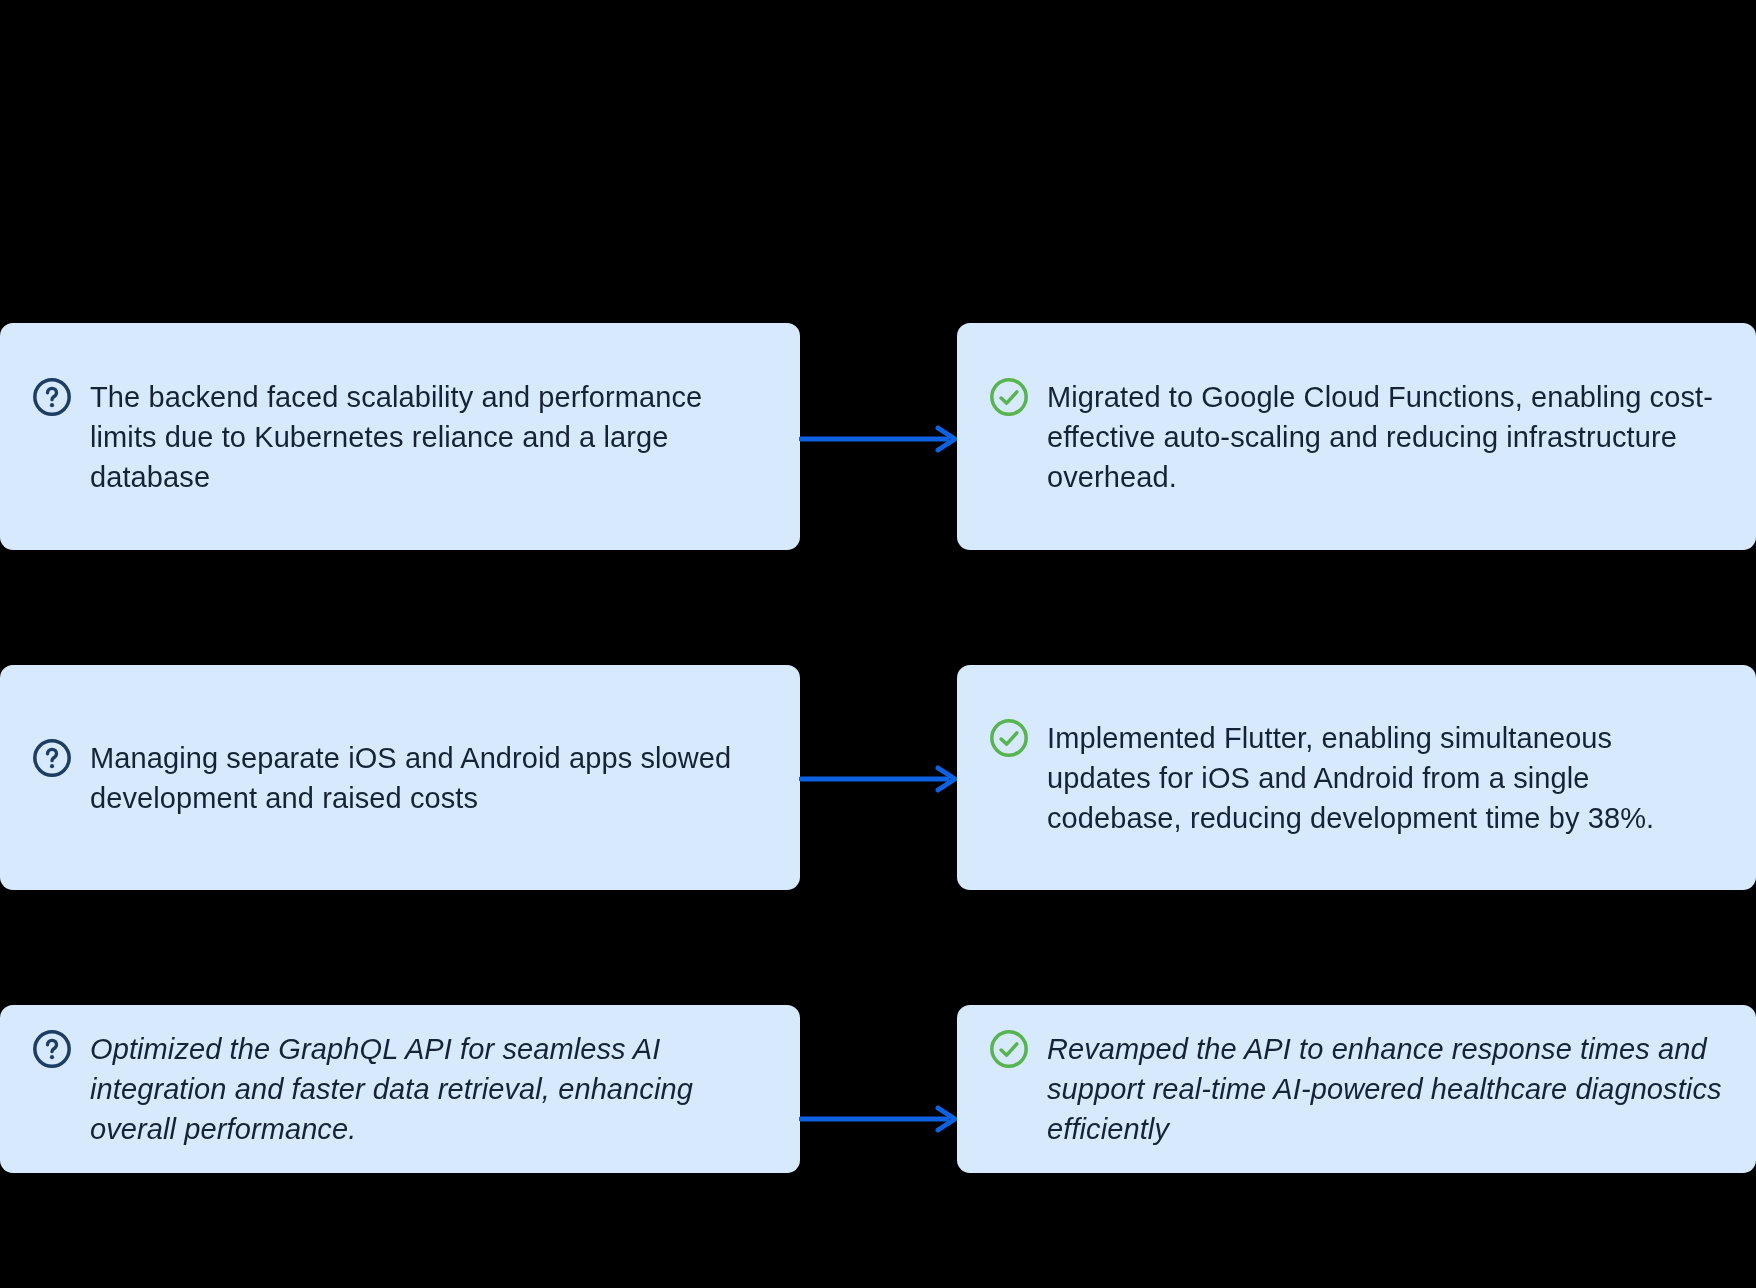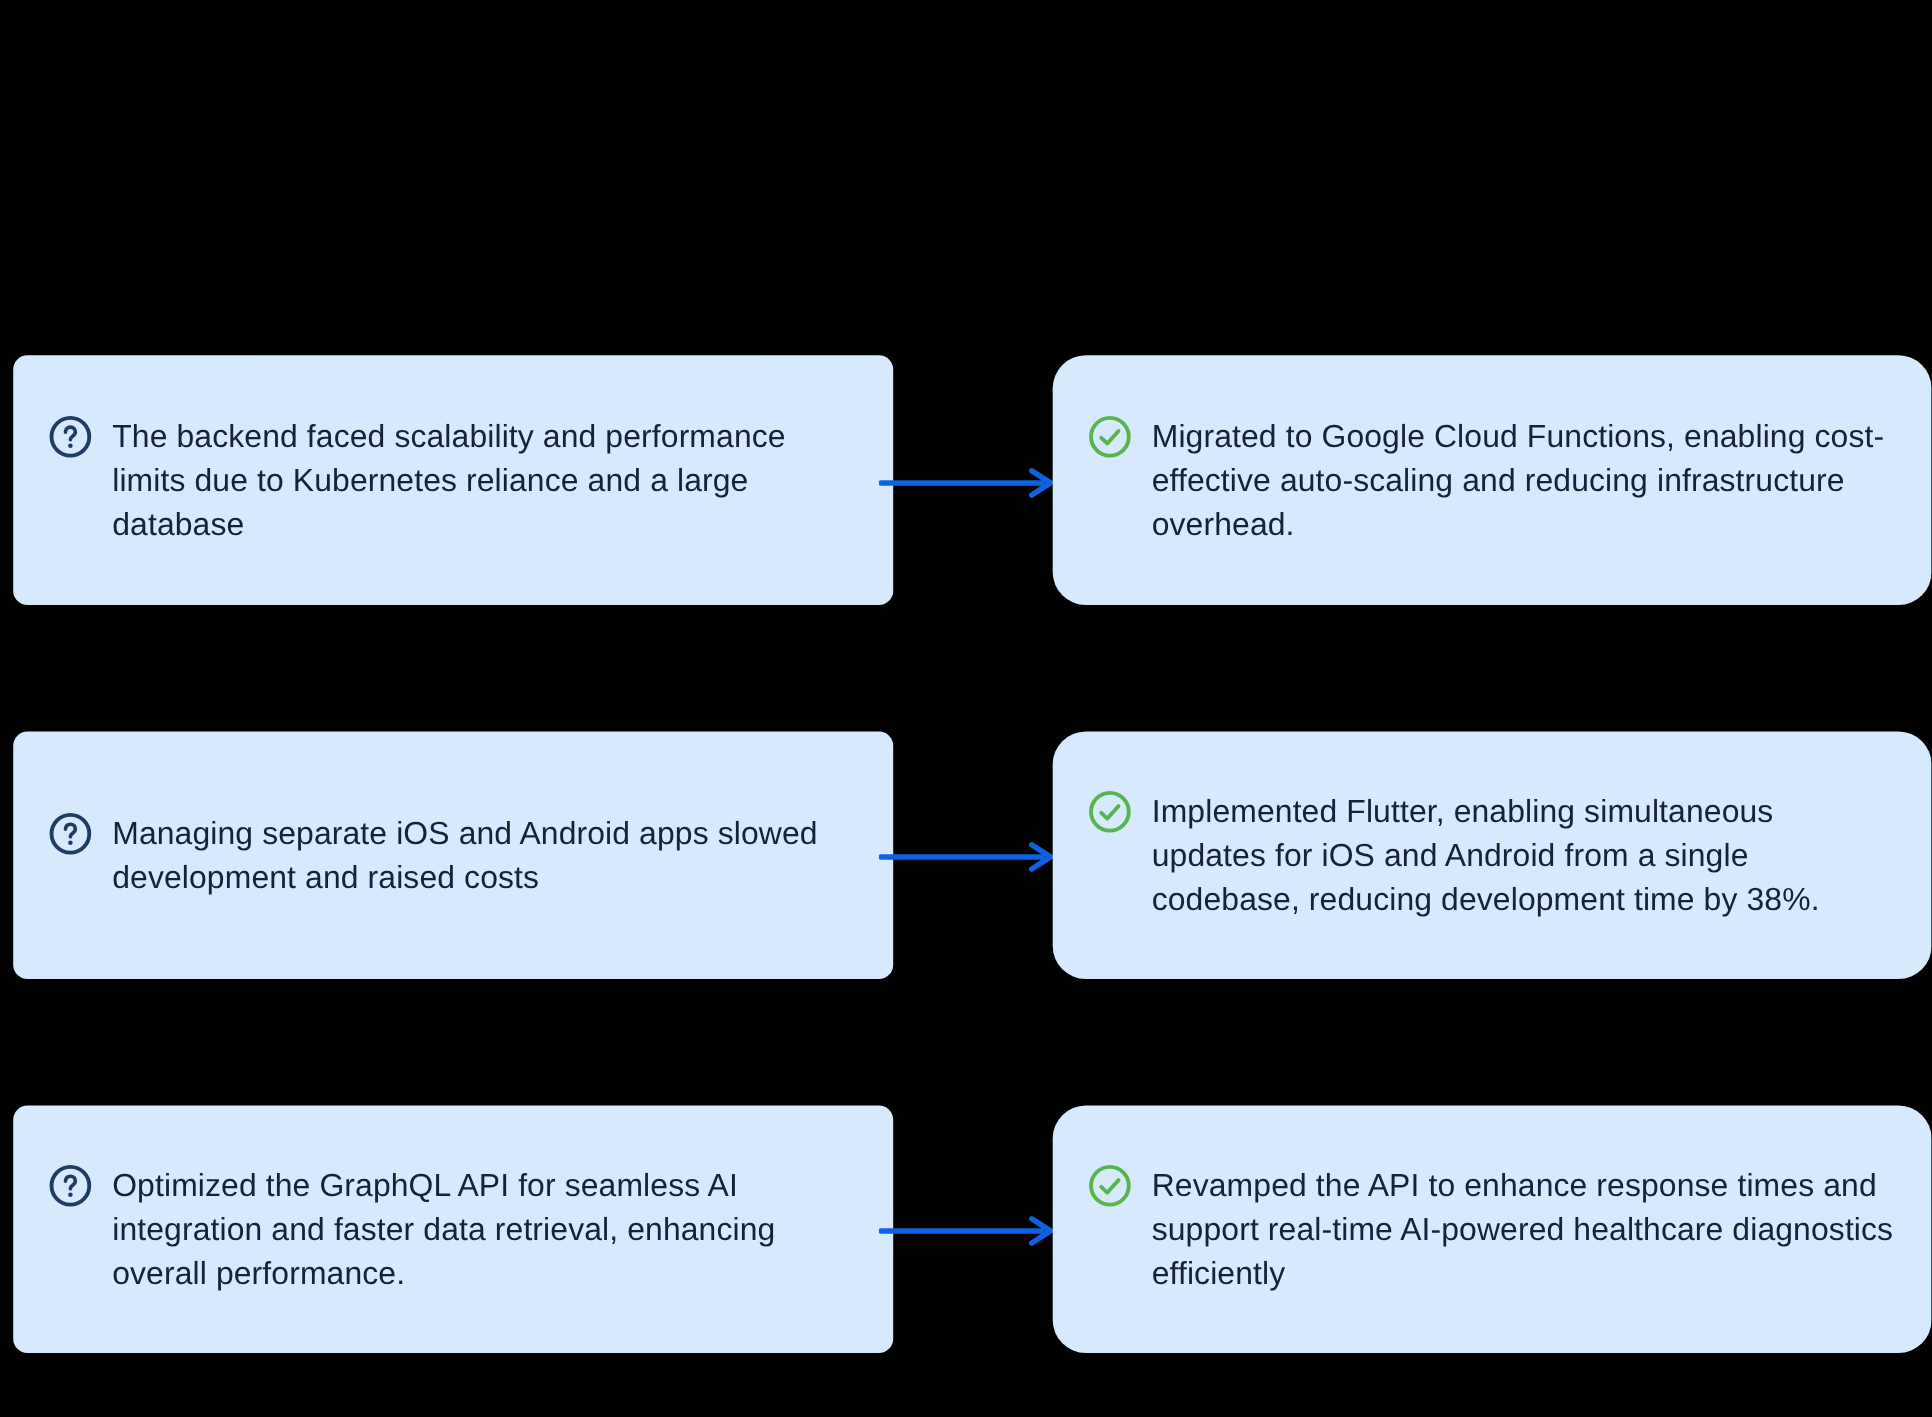--- a/index.html
+++ b/index.html
@@ -20,26 +20,26 @@
     border-radius:13px;
     display:flex;
     align-items:center;
     color:var(--text-color);
   }
   .card-inner{
     display:flex;
     align-items:flex-start;
     width:100%;
   }
-  .card.left{left:12px;width:800px;padding:0 40px 0 32px;}
-  .card.right{left:957px;width:799px;padding:0 34px 0 32px;border-radius:30px;}
+  .card.left{left:0;width:800px;padding:0 40px 0 32px;}
+  .card.right{left:957px;width:799px;padding:0 34px 0 32px;}
 
   .row1{top:323px;height:227px;}
   .row2{top:665px;height:225px;}
-  .row3{top:1005px;height:225px;}
+  .row3{top:1005px;height:168px;font-style:italic;}
 
   .card p{
     font-size:29px;
     line-height:40px;
     font-weight:500;
     letter-spacing:.1px;
   }
 
   .badge{
     flex:0 0 auto;

